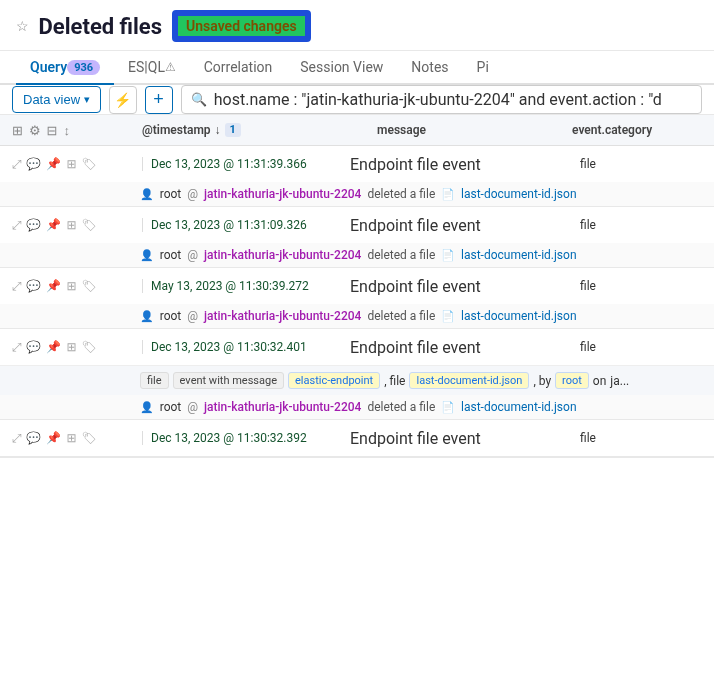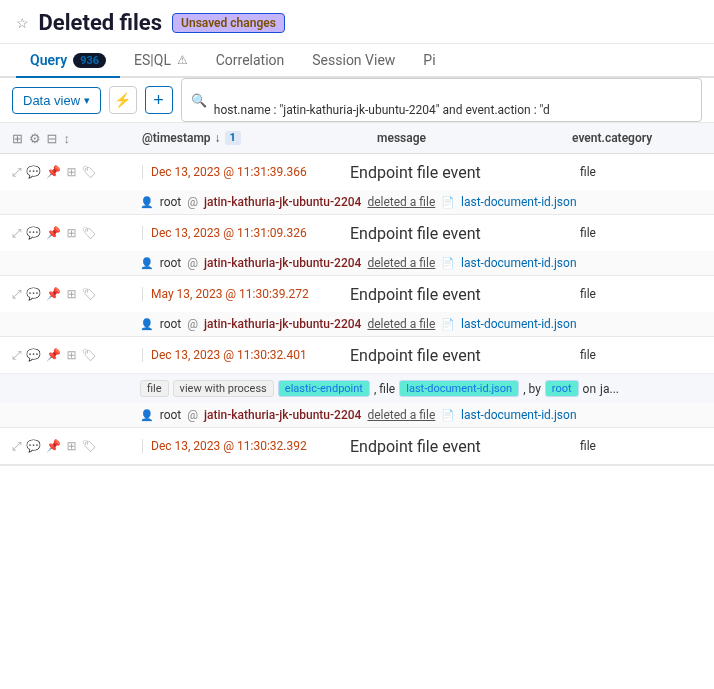--- a/index.html
+++ b/index.html
@@ -20,26 +20,26 @@
       border-bottom: 1px solid #e8e8e8;
       gap: 10px;
     }
     .star-icon { color: #888; font-size: 14px; }
     .page-title {
       font-size: 22px;
       font-weight: 700;
       color: #1a1a2e;
     }
     .unsaved-badge {
-      background: #c4b5fd;
+      background: #22c55e;
       color: #7d4e00;
-      border: 1px solid #1d4ed8;
+      border: 6px solid #1d4ed8;
       border-radius: 4px;
       padding: 2px 8px;
-      font-size: 12px;
+      font-size: 14px;
       font-weight: 600;
     }
 
     
     .tabs {
       display: flex;
       align-items: center;
       border-bottom: 2px solid #e0e0e0;
       padding: 0 16px;
       gap: 0;
@@ -47,29 +47,29 @@
     .tab {
       padding: 8px 14px;
       font-size: 14px;
       color: #666;
       cursor: pointer;
       border-bottom: 2px solid transparent;
       margin-bottom: -2px;
       white-space: nowrap;
       display: flex;
       align-items: center;
-      gap: 6px;
+      gap: 0;
     }
     .tab.active {
       color: #006bb4;
       border-bottom: 2px solid #006bb4;
       font-weight: 600;
     }
     .tab-count {
-      background: #0f172a;
+      background: #c4b5fd;
       color: #006bb4;
       border-radius: 10px;
       padding: 1px 7px;
       font-size: 11px;
       font-weight: 700;
     }
     .tab-icon {
       font-size: 12px;
       color: #888;
     }
@@ -128,26 +128,25 @@
       align-items: center;
       border: 1px solid #ccc;
       border-radius: 4px;
       padding: 4px 10px;
       gap: 6px;
       background: #fff;
       min-width: 0;
     }
     .search-bar .search-icon { color: #888; font-size: 13px; }
     .search-query {
-      font-size: 12px;
+      font-size: 16px;
       color: #333;
       white-space: nowrap;
       overflow: hidden;
       text-overflow: ellipsis;
-      margin-top: 20px;
     }
 
     
     .table-header {
       display: flex;
       align-items: center;
       padding: 4px 12px;
       border-bottom: 1px solid #e0e0e0;
       background: #f5f7fa;
       gap: 0;
@@ -209,21 +208,21 @@
     }
     .row-action-icon {
       color: #aaa;
       font-size: 12px;
       cursor: pointer;
     }
 
     .row-timestamp {
       flex: 0 0 200px;
       font-size: 12px;
-      color: #c2410c;
+      color: #14532d;
       border-left: 1px solid #ddd;
       padding-left: 8px;
     }
     .row-message {
       flex: 1;
       font-size: 16px;
       color: #333;
       padding-left: 8px;
     }
     .row-category {
@@ -252,30 +251,30 @@
       padding: 5px 12px 5px 140px;
       gap: 6px;
       font-size: 12px;
       color: #333;
       background: #fafafa;
     }
 
     .user-icon { color: #888; font-size: 11px; }
     .at-sign { color: #888; }
     .hostname {
-      color: #7f1d1d;
+      color: #a21caf;
       font-weight: 500;
     }
-    .action-text { color: #555; text-decoration: underline; }
+    .action-text { color: #555; }
     .file-icon { color: #888; font-size: 11px; }
     .filename { color: #006bb4; }
 
     
     .tag {
-      background: #5eead4;
+      background: #fef9c3;
       color: #1a73e8;
       border-radius: 3px;
       padding: 1px 6px;
       font-size: 11px;
       border: 1px solid #c5d8f6;
     }
     .tag-plain {
       background: #f0f0f0;
       color: #444;
       border-radius: 3px;
@@ -300,20 +299,23 @@
   </div>
   <div class="tab">
     <span>ES|QL</span>
     <span class="tab-icon">⚠</span>
   </div>
   <div class="tab">
     <span>Correlation</span>
   </div>
   <div class="tab">
     <span>Session View</span>
+  </div>
+  <div class="tab">
+    <span>Notes</span>
   </div>
   <div class="tab">
     <span>Pi</span>
   </div>
 </div>
 
 <div class="toolbar">
   <button class="data-view-btn">
     <span>Data view</span>
     <span class="chevron">▾</span>
@@ -456,21 +458,21 @@
       </div>
       <div class="row-message">
         <span>Endpoint file event</span>
       </div>
       <div class="row-category">
         <span>file</span>
       </div>
     </div>
     <div class="row-expanded">
       <span class="tag-plain">file</span>
-      <span class="tag-plain">view with process</span>
+      <span class="tag-plain">event with message</span>
       <span class="tag">elastic-endpoint</span>
       <span>, file</span>
       <span class="tag">last-document-id.json</span>
       <span>, by</span>
       <span class="tag">root</span>
       <span>on</span>
       <span>ja...</span>
     </div>
     <div class="row-sub">
       <span class="user-icon">👤</span>

